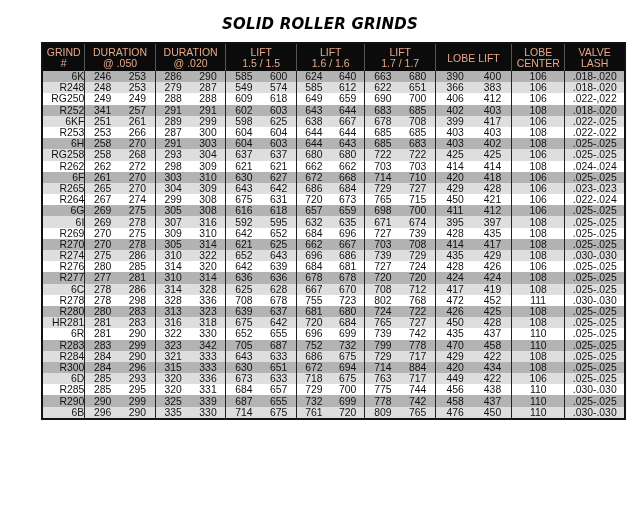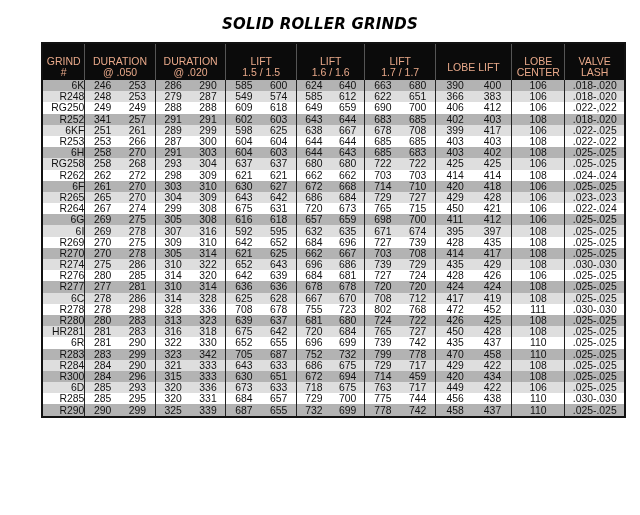--- a/index.html
+++ b/index.html
@@ -10,21 +10,21 @@
     font-size:15px; letter-spacing:0.2px; color:#000;
   }
   table.grinds {
     position:absolute; left:41px; top:42px; width:585px;
     border-collapse:collapse; border:2px solid #111;
     font-family:"Liberation Sans", sans-serif; font-size:10.4px; color:#111;
     table-layout:fixed;
   }
   table.grinds th {
     background:#0b0b0b; color:#e9a98a; font-weight:normal;
-    font-size:10.5px; line-height:11px; padding:11px 0 1px 0; height:24px;
+    font-size:10.5px; line-height:11px; padding:2px 0 1px 0; height:24px;
     border-left:1.5px solid #555; text-align:center; vertical-align:middle;
   }
   table.grinds th:first-child { border-left:none; }
   table.grinds td {
     height:11.2px; line-height:11px; padding:0; white-space:nowrap;
   }
   .c-grind { text-align:right; padding-left:1px !important; }
   .c-a { text-align:center; }
   .c-b { text-align:center; }
   .sep { border-left:1.5px solid #222; }
@@ -541,21 +541,21 @@
         <td class="c-grind">R300</td>
         <td class="c-a sep">284</td>
         <td class="c-b">296</td>
         <td class="c-a sep">315</td>
         <td class="c-b">333</td>
         <td class="c-a sep">630</td>
         <td class="c-b">651</td>
         <td class="c-a sep">672</td>
         <td class="c-b">694</td>
         <td class="c-a sep">714</td>
-        <td class="c-b">459</td>
+        <td class="c-b">884</td>
         <td class="c-a sep">420</td>
         <td class="c-b">434</td>
         <td class="c-a sep">108</td>
         <td class="c-a sep">.025-.025</td>
       </tr>
       <tr class="s1">
         <td class="c-grind">6D</td>
         <td class="c-a sep">285</td>
         <td class="c-b">293</td>
         <td class="c-a sep">320</td>
@@ -598,14 +598,31 @@
         <td class="c-b">655</td>
         <td class="c-a sep">732</td>
         <td class="c-b">699</td>
         <td class="c-a sep">778</td>
         <td class="c-b">742</td>
         <td class="c-a sep">458</td>
         <td class="c-b">437</td>
         <td class="c-a sep">110</td>
         <td class="c-a sep">.025-.025</td>
       </tr>
+      <tr class="s1">
+        <td class="c-grind">6B</td>
+        <td class="c-a sep">296</td>
+        <td class="c-b">290</td>
+        <td class="c-a sep">335</td>
+        <td class="c-b">330</td>
+        <td class="c-a sep">714</td>
+        <td class="c-b">675</td>
+        <td class="c-a sep">761</td>
+        <td class="c-b">720</td>
+        <td class="c-a sep">809</td>
+        <td class="c-b">765</td>
+        <td class="c-a sep">476</td>
+        <td class="c-b">450</td>
+        <td class="c-a sep">110</td>
+        <td class="c-a sep">.030-.030</td>
+      </tr>
     </tbody>
 </table>
 
 </body></html>

